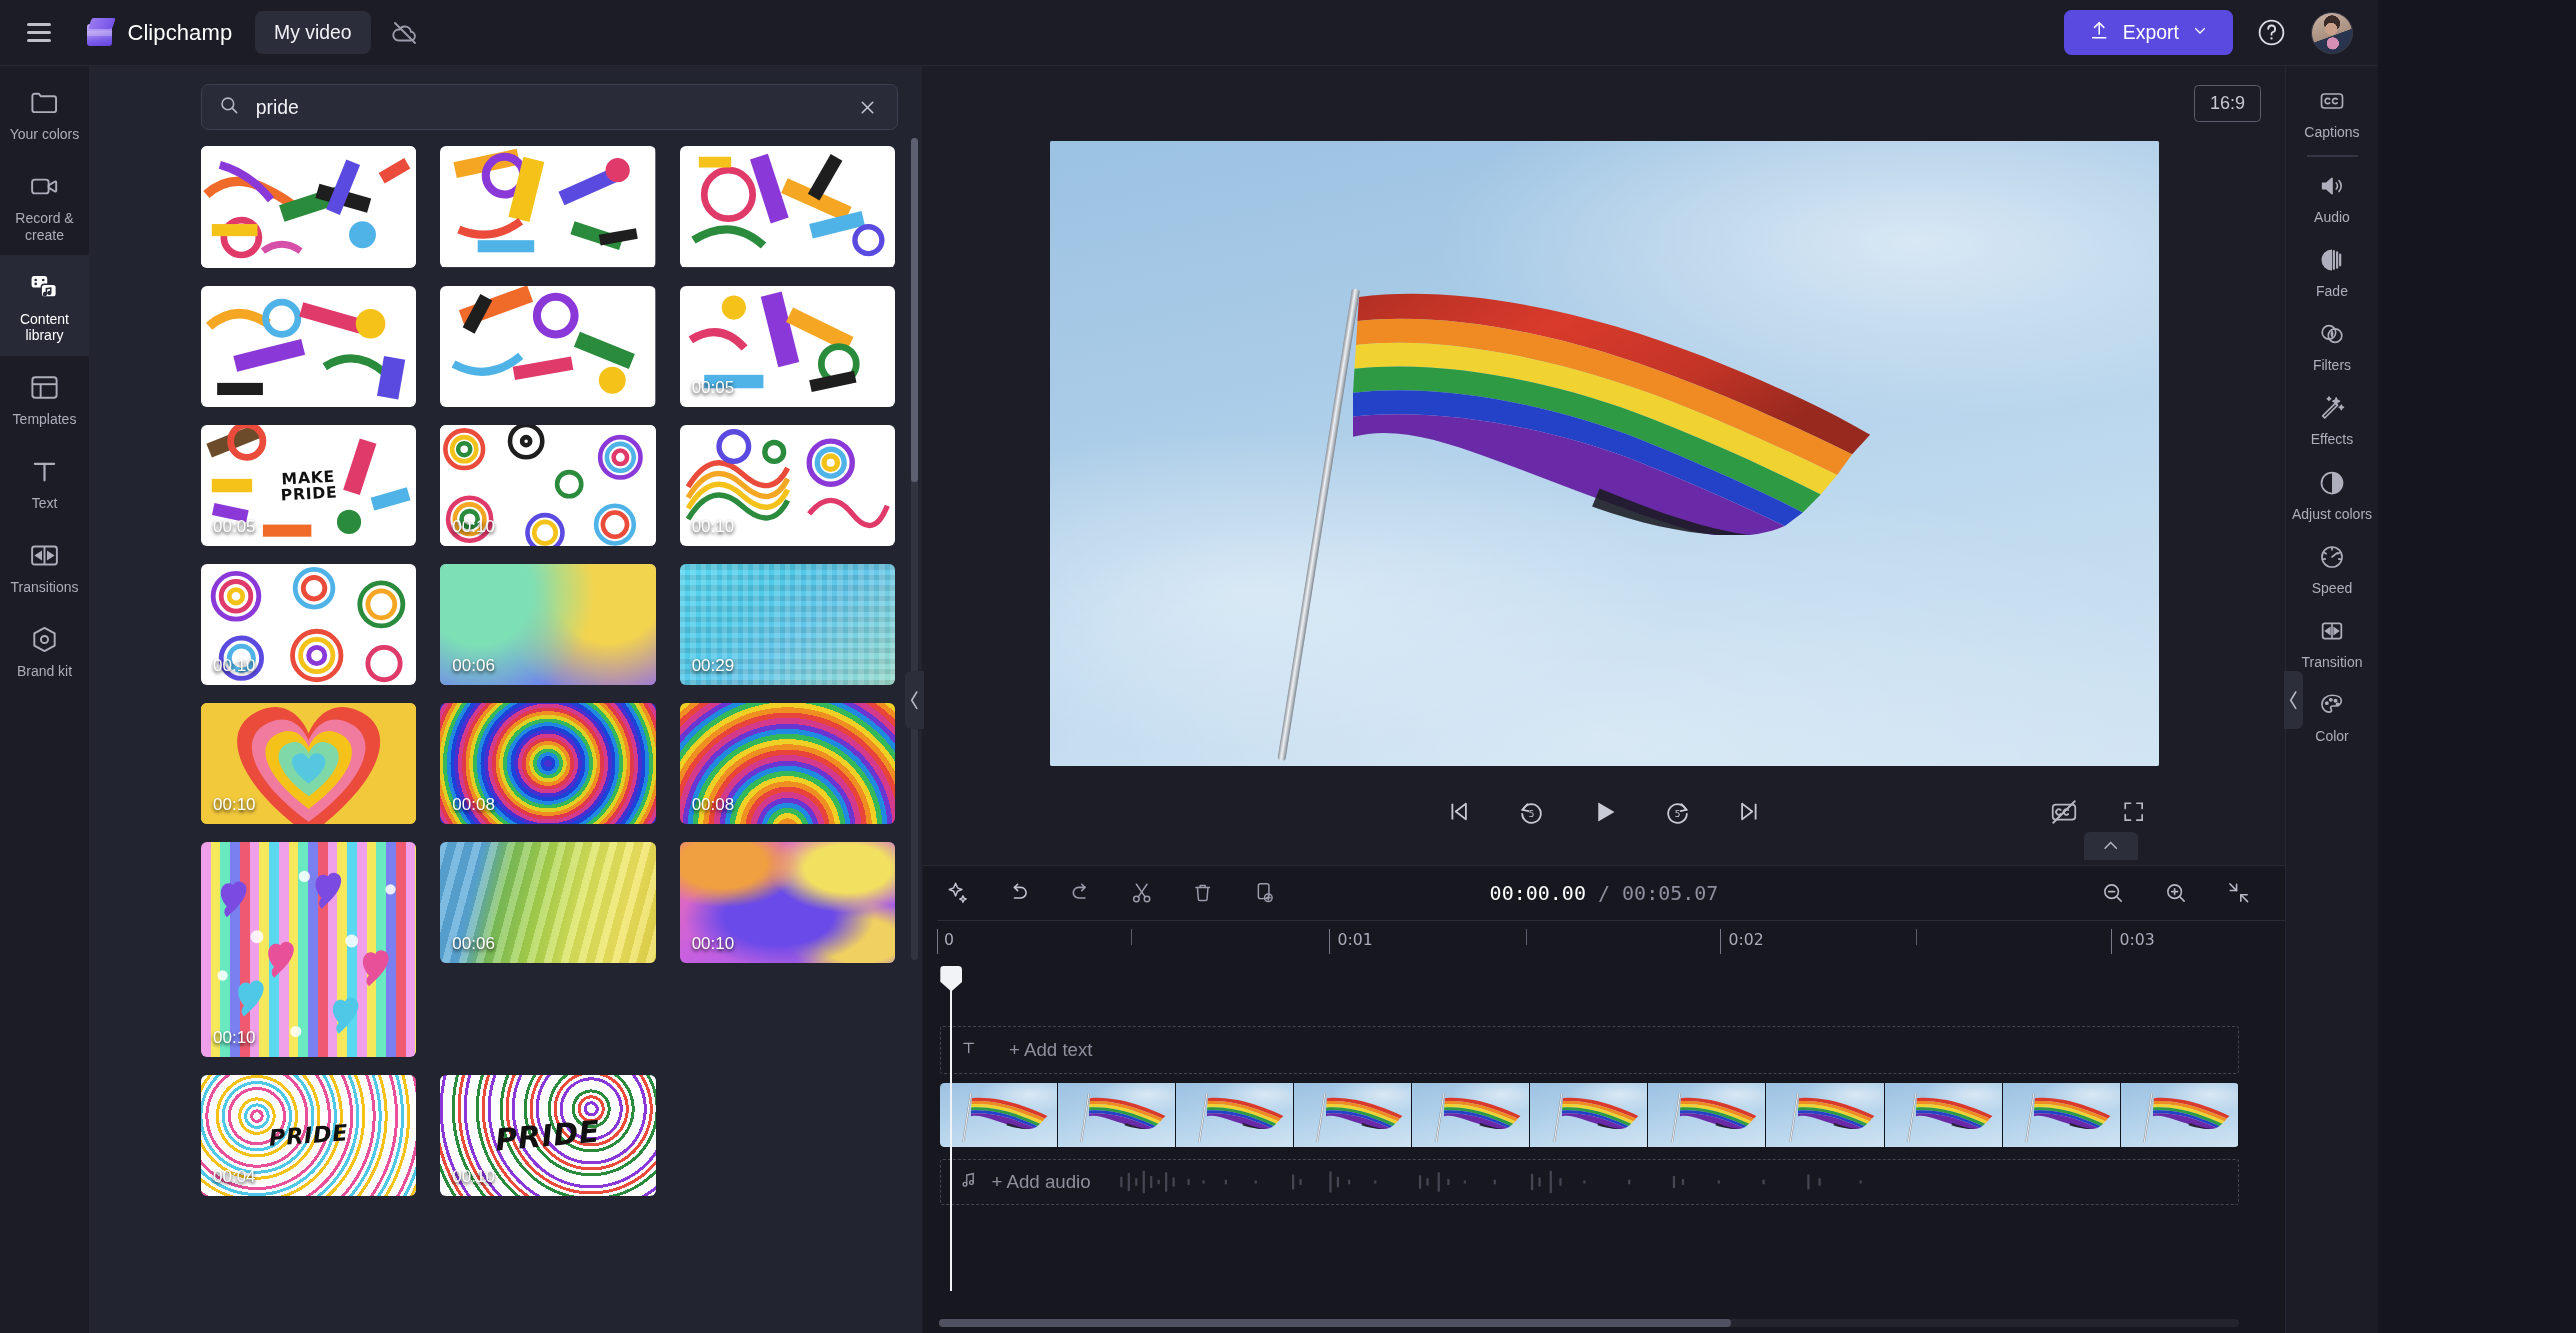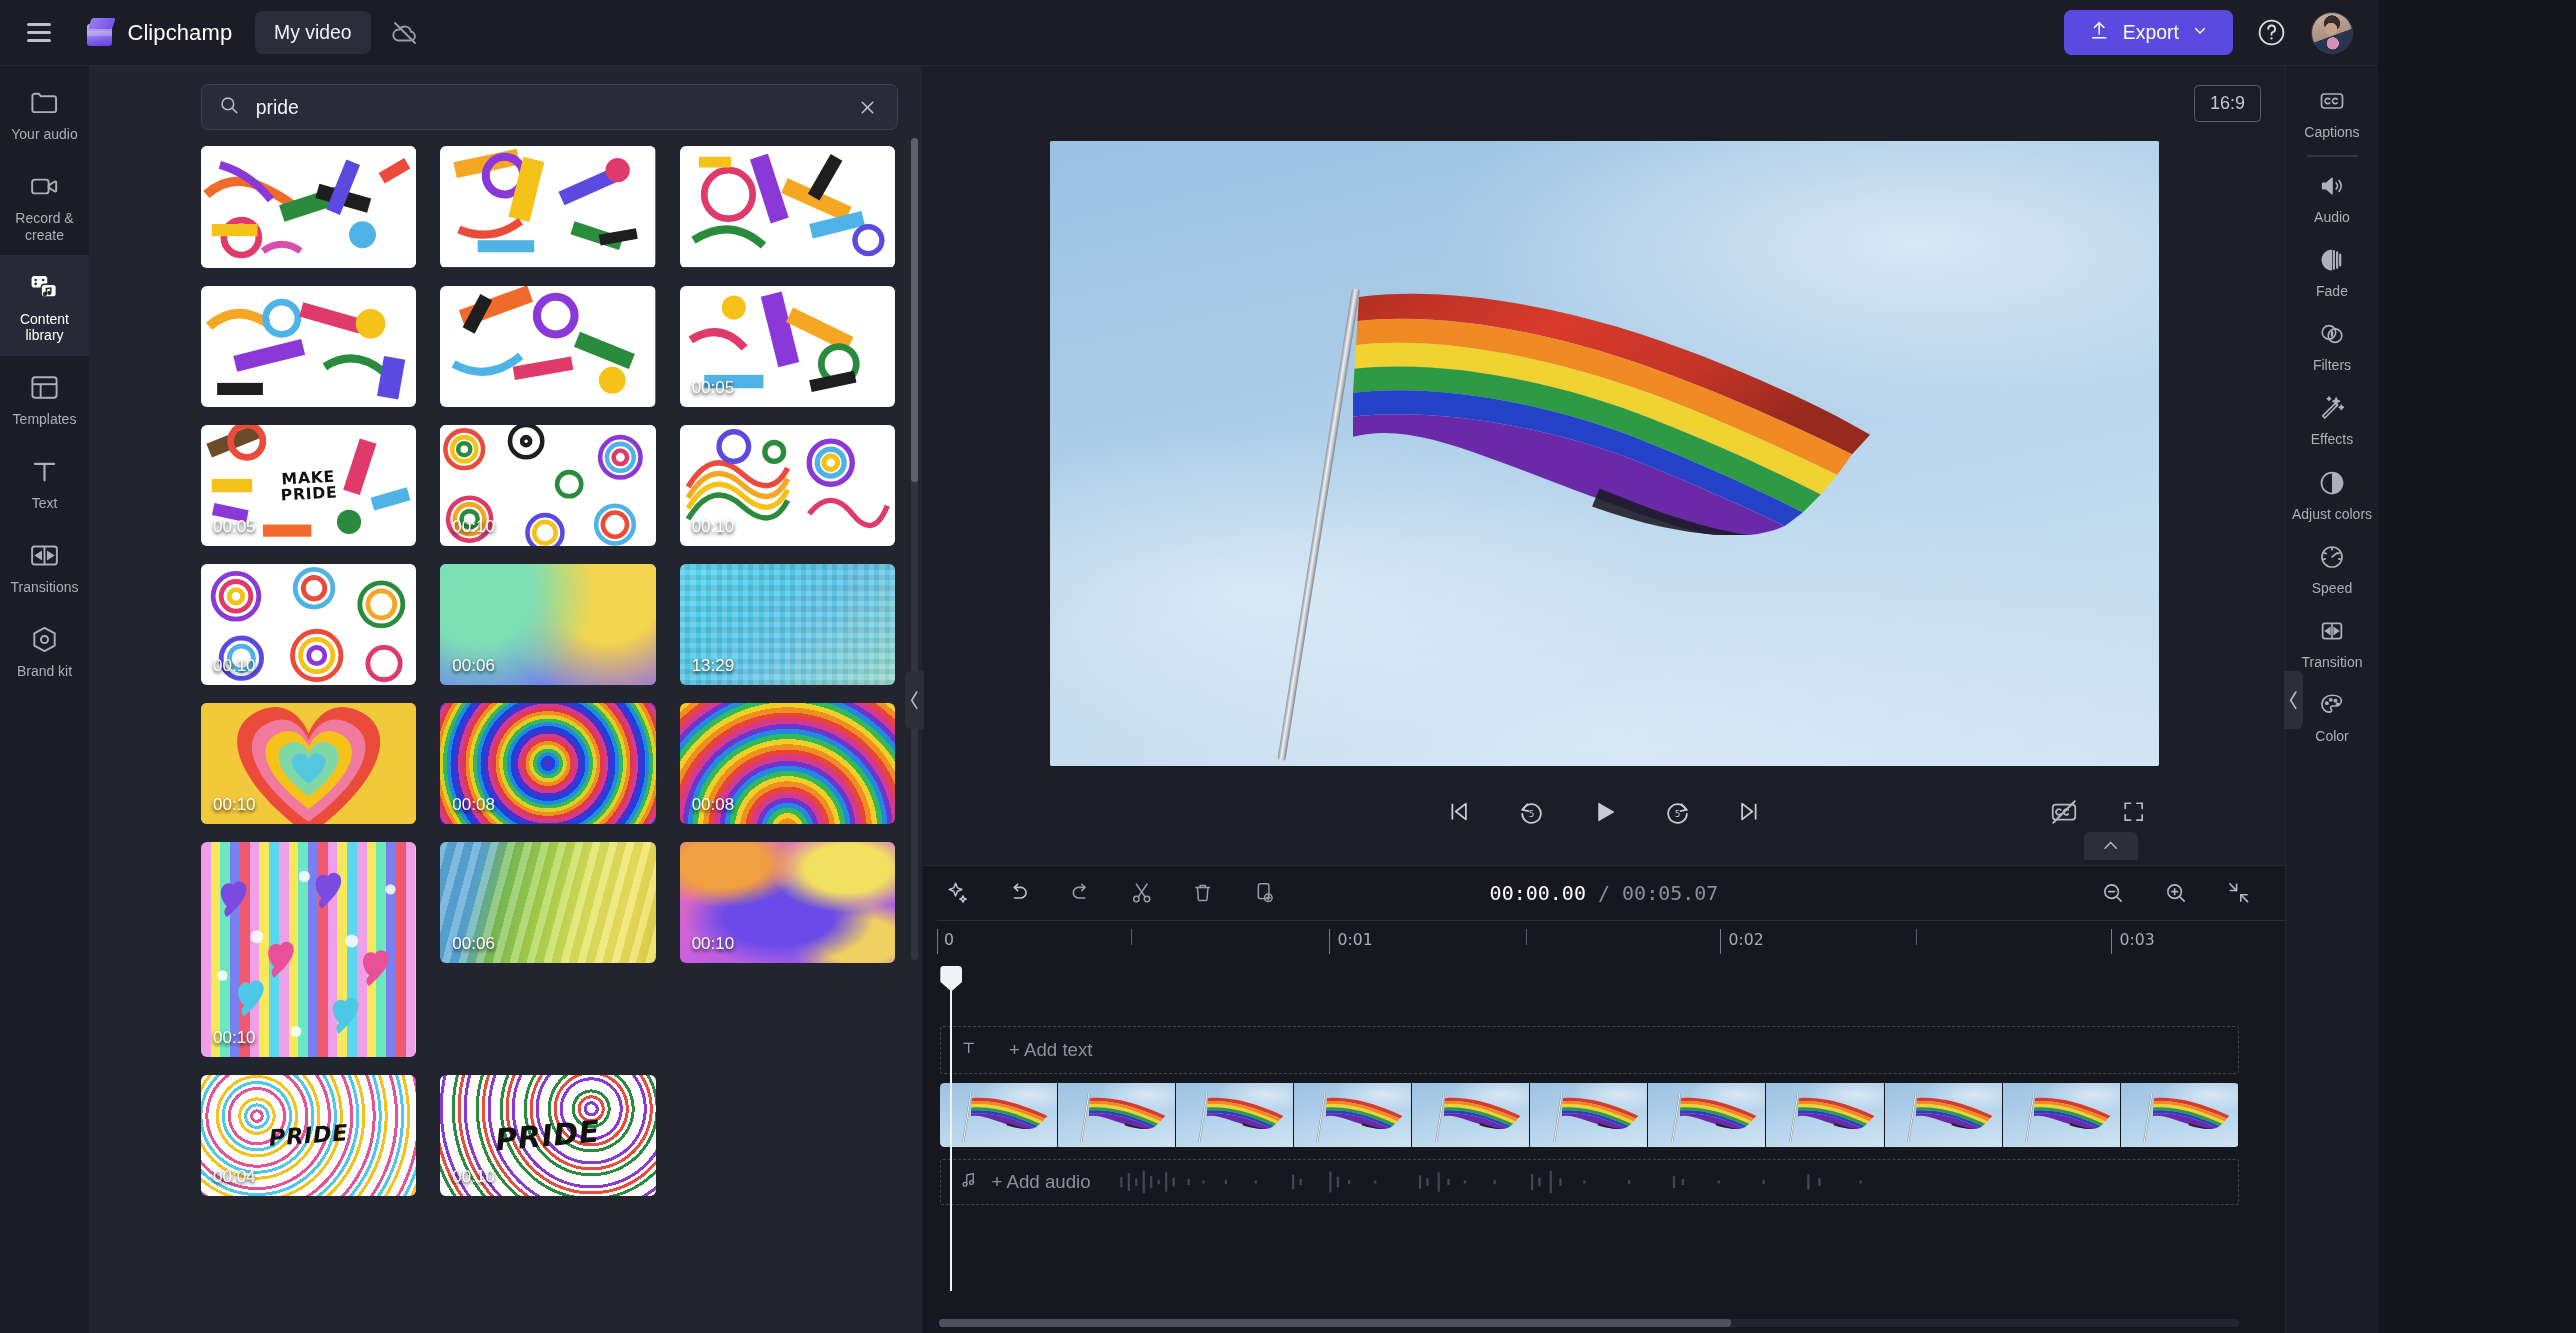--- a/index.html
+++ b/index.html
@@ -273,21 +273,21 @@
   <div class="body">
 
     <div class="rail">
 
       <div class="rail-item">
         <span>
           <svg width="33" height="33" viewBox="0 0 24 24" fill="none" stroke="currentColor" stroke-width="1.4" stroke-linejoin="round">
             <path d="M3.2 7.2a1.6 1.6 0 0 1 1.6-1.6h3l1.6 1.9h9.4a1.6 1.6 0 0 1 1.6 1.6v8.3a1.6 1.6 0 0 1-1.6 1.6H4.8a1.6 1.6 0 0 1-1.6-1.6z"></path>
           </svg>
         </span>
-        <span class="rail-label">Your audio</span>
+        <span class="rail-label">Your colors</span>
       </div>
 
       <div class="rail-item">
         <span>
           <svg width="33" height="33" viewBox="0 0 24 24" fill="none" stroke="currentColor" stroke-width="1.4" stroke-linejoin="round">
             <rect x="3" y="7" width="12" height="10" rx="2"></rect>
             <path d="M15 11.2l4.6-2.8a.6.6 0 0 1 .9.5v6.2a.6.6 0 0 1-.9.5L15 12.8z"></path>
           </svg>
         </span>
         <span class="rail-label">Record &amp; create</span>
@@ -574,21 +574,21 @@
                 radial-gradient(circle at 84% 78%, #8e6ae8 0 28%, transparent 60%),
                 linear-gradient(130deg,#8fd8f0,#b2e39a 40%,#f0d464 68%,#8e6ae8)"></div>
             <div class="dur">00:06</div>
           </div>
 
           <div class="cell">
             <div class="art" style="background:
                 repeating-linear-gradient(90deg, rgba(255,255,255,.16) 0 5.2px, transparent 5.2px 10.5px),
                 repeating-linear-gradient(0deg, rgba(0,0,0,.10) 0 5.2px, transparent 5.2px 10.5px),
                 linear-gradient(140deg,#59d6f0,#4fc9e8 32%,#63c6ea 55%,#7fd2dc 78%,#9adccb)"></div>
-            <div class="dur">13:29</div>
+            <div class="dur">00:29</div>
           </div>
 
           <div class="cell">
             <div class="art" style="background:#f0cb3a">
               <svg width="100%" height="100%" viewBox="0 0 160 90" preserveAspectRatio="none">
                 <rect width="160" height="90" fill="#f3c93c"></rect>
                 <g transform="translate(80,48)">
                   <path d="M0 26 C-30 4 -34 -16 -18 -22 C-8 -26 -2 -18 0 -13 C2 -18 8 -26 18 -22 C34 -16 30 4 0 26Z" fill="#ea4b3a" transform="scale(1.95)"></path>
                   <path d="M0 26 C-30 4 -34 -16 -18 -22 C-8 -26 -2 -18 0 -13 C2 -18 8 -26 18 -22 C34 -16 30 4 0 26Z" fill="#f07b9e" transform="scale(1.55)"></path>
                   <path d="M0 26 C-30 4 -34 -16 -18 -22 C-8 -26 -2 -18 0 -13 C2 -18 8 -26 18 -22 C34 -16 30 4 0 26Z" fill="#f5c21a" transform="scale(1.18)"></path>

